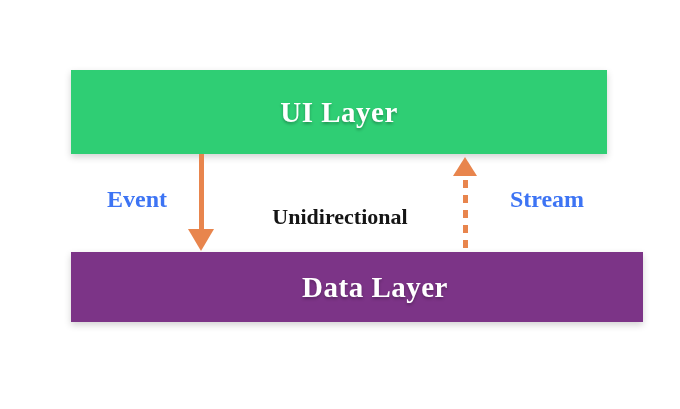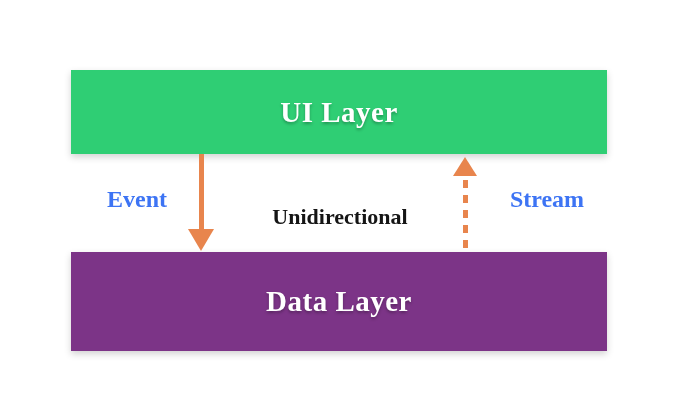--- a/index.html
+++ b/index.html
@@ -18,21 +18,21 @@
     overflow:hidden;
     font-family:Liberation Serif, serif;
   }
   .layer-box{
     position:absolute;
     left:71px;width:536px;
     display:flex;align-items:center;justify-content:center;
     box-shadow:0 3px 7px rgba(0,0,0,0.18);
   }
   .layer-box.ui{top:70px;height:84px;background:var(--green);}
-  .layer-box.data{top:252px;height:99px;background:var(--purple);}
+  .layer-box.data{top:252px;height:70px;background:var(--purple);padding-left:36px;}
   .layer-label{
     color:#ffffff;
     font-size:29px;
     font-weight:bold;
     letter-spacing:0.5px;
     text-shadow:0 2px 3px rgba(0,0,0,0.28);
   }
   
   .arrow-down{position:absolute;left:186px;top:154px;width:30px;height:97px;}
   .arrow-down .shaft{

